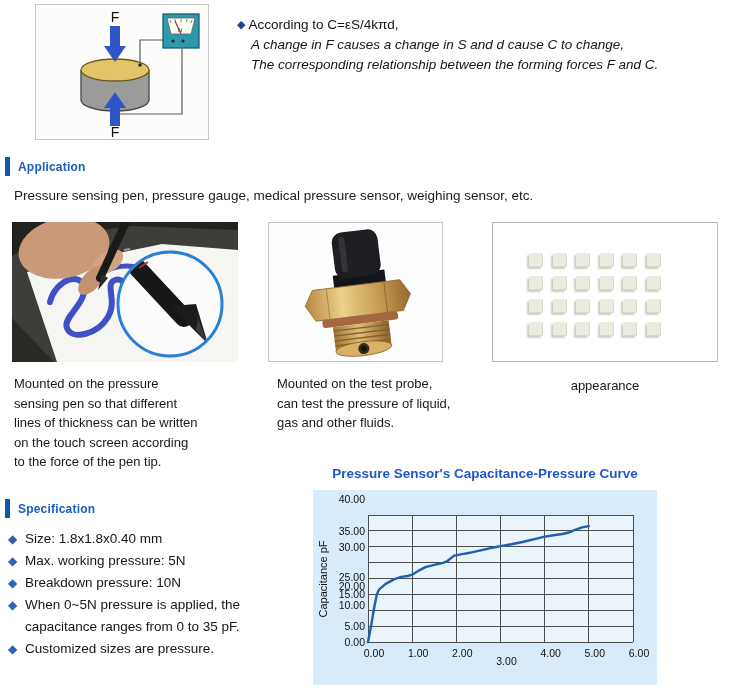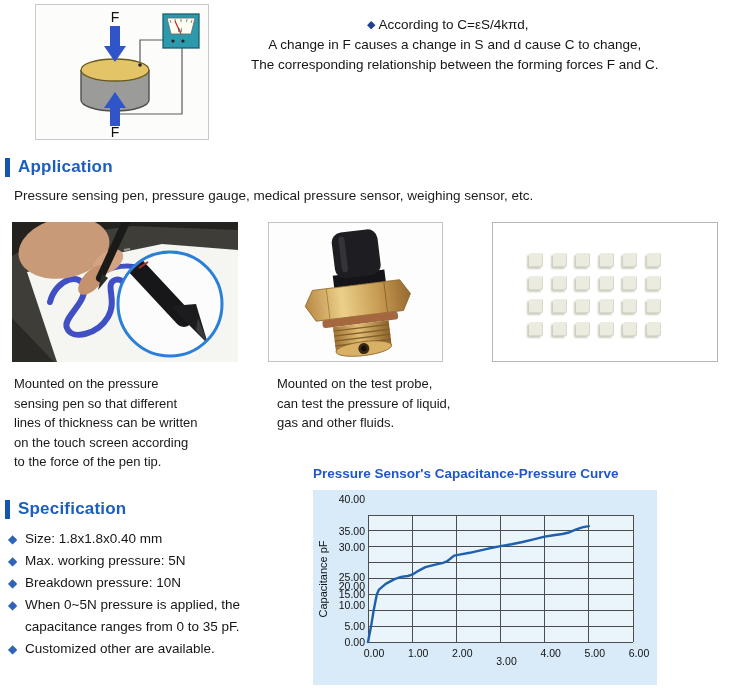--- a/index.html
+++ b/index.html
@@ -4,28 +4,28 @@
 <style>
   html,body{margin:0;padding:0;background:#fff;}
   .page{position:relative;width:736px;height:695px;background:#ffffff;overflow:hidden;
         font-family:"Liberation Sans","DejaVu Sans",sans-serif;color:#1d1d1f;}
 
   
   .diagram-box{position:absolute;left:35px;top:4px;width:172px;height:134px;
                background:#fcfcfb;border:1px solid #c8c8c8;}
 
   
-  .intro{position:absolute;left:237px;top:14px;font-size:13.5px;line-height:20px;color:#151517;text-align:center;}
-  .intro .cont{padding-left:14px;}
+  .intro{position:absolute;left:237px;top:14px;font-size:13.5px;line-height:20px;color:#151517;}
+  .intro .cont{padding-left:14px;font-style:italic;}
   .diamond{color:#1e3f92;font-size:11px;vertical-align:1px;}
 
   
   .section-header{position:absolute;left:5px;display:flex;align-items:center;}
   .section-bar{width:5px;height:19px;background:#1356b0;margin-right:8px;}
-  .section-title{color:#1b5ebe;font-size:17px;font-weight:bold;letter-spacing:.2px;}
+  .section-title{color:#1b5ebe;font-size:12px;font-weight:bold;letter-spacing:.2px;}
 
   .app-desc{position:absolute;left:14px;top:188px;font-size:13.5px;color:#1b1b1d;}
 
   
   .fig{position:absolute;top:222px;height:140px;}
   .fig1{left:12px;width:226px;}
   .fig2{left:268px;width:175px;background:#fdfdfd;border:1px solid #c4c4c4;box-sizing:border-box;}
   .fig3{left:492px;width:226px;background:#ffffff;border:1px solid #b6b6b6;box-sizing:border-box;}
   .fig svg{display:block;}
 
@@ -35,21 +35,21 @@
         box-shadow:-2px 2px 2px #cdcdc0, inset 1px -1px 0 #dededо;}
   .chip{box-shadow:-2px 2px 2px #cdcdc0, inset -1px -1px 0 #d9d9cb;}
 
   
   .caption{position:absolute;font-size:13px;line-height:19.5px;color:#19191b;white-space:pre-line;}
   .cap1{left:14px;top:374px;width:230px;}
   .cap2{left:277px;top:374px;width:230px;}
   .cap3{left:492px;top:376px;width:226px;text-align:center;white-space:normal;}
 
   
-  .chart-title{position:absolute;left:313px;top:466px;width:344px;text-align:left;
+  .chart-title{position:absolute;left:313px;top:466px;width:344px;text-align:center;
                color:#2057c8;font-size:13.5px;font-weight:bold;}
   .chart{position:absolute;left:313px;top:490px;width:344px;height:195px;background:#d9ebf8;}
   .plot{position:absolute;left:55px;top:25px;width:265px;height:127px;background:#e9f4fb;}
   .plot svg{position:absolute;left:0;top:0;overflow:visible;}
   .ytick{position:absolute;left:12px;width:40px;text-align:right;font-size:10.5px;color:#111;}
   .xtick{position:absolute;top:157px;transform:translateX(-50%);font-size:10.5px;color:#111;}
   .ylabel{position:absolute;left:-1px;top:25px;height:127px;width:22px;display:flex;
           align-items:center;justify-content:center;}
   .ylabel span{transform:rotate(-90deg);white-space:nowrap;font-size:11px;color:#111;}
   .xlabel{position:absolute;left:55px;top:172px;width:265px;text-align:center;
@@ -213,20 +213,21 @@
   </div>
 
   <div class="caption cap1">Mounted on the pressure
 sensing pen so that different
 lines of thickness can be written
 on the touch screen according
 to the force of the pen tip.</div>
   <div class="caption cap2">Mounted on the test probe,
 can test the pressure of liquid,
 gas and other fluids.</div>
+  <div class="caption cap3">appearance</div>
 
   <div class="chart-title">Pressure Sensor's Capacitance-Pressure Curve</div>
 
   <div class="section-header" style="top:499px;justify-content:flex-end;">
     <span class="section-bar"></span>
     <span class="section-title">Specification</span>
   </div>
 
   <div class="spec-list" id="spec-list">
     <div class="spec-item">
@@ -241,21 +242,21 @@
         <span class="diamond">◆</span>
         <span class="txt">Breakdown pressure: 10N</span>
       </div>
     <div class="spec-item">
         <span class="diamond">◆</span>
         <span class="txt">When 0~5N pressure is applied, the
 capacitance ranges from 0 to 35 pF.</span>
       </div>
     <div class="spec-item">
         <span class="diamond">◆</span>
-        <span class="txt">Customized other are available.</span>
+        <span class="txt">Customized sizes are pressure.</span>
       </div>
   </div>
 
   <div class="chart">
     <div class="ylabel">
         <span>Capacitance pF</span>
       </div>
     <div class="plot">
       <svg id="plot-svg" width="265" height="127" viewBox="0 0 265 127">
           <g stroke="#4d4d4d" stroke-width="1" shape-rendering="crispEdges">

